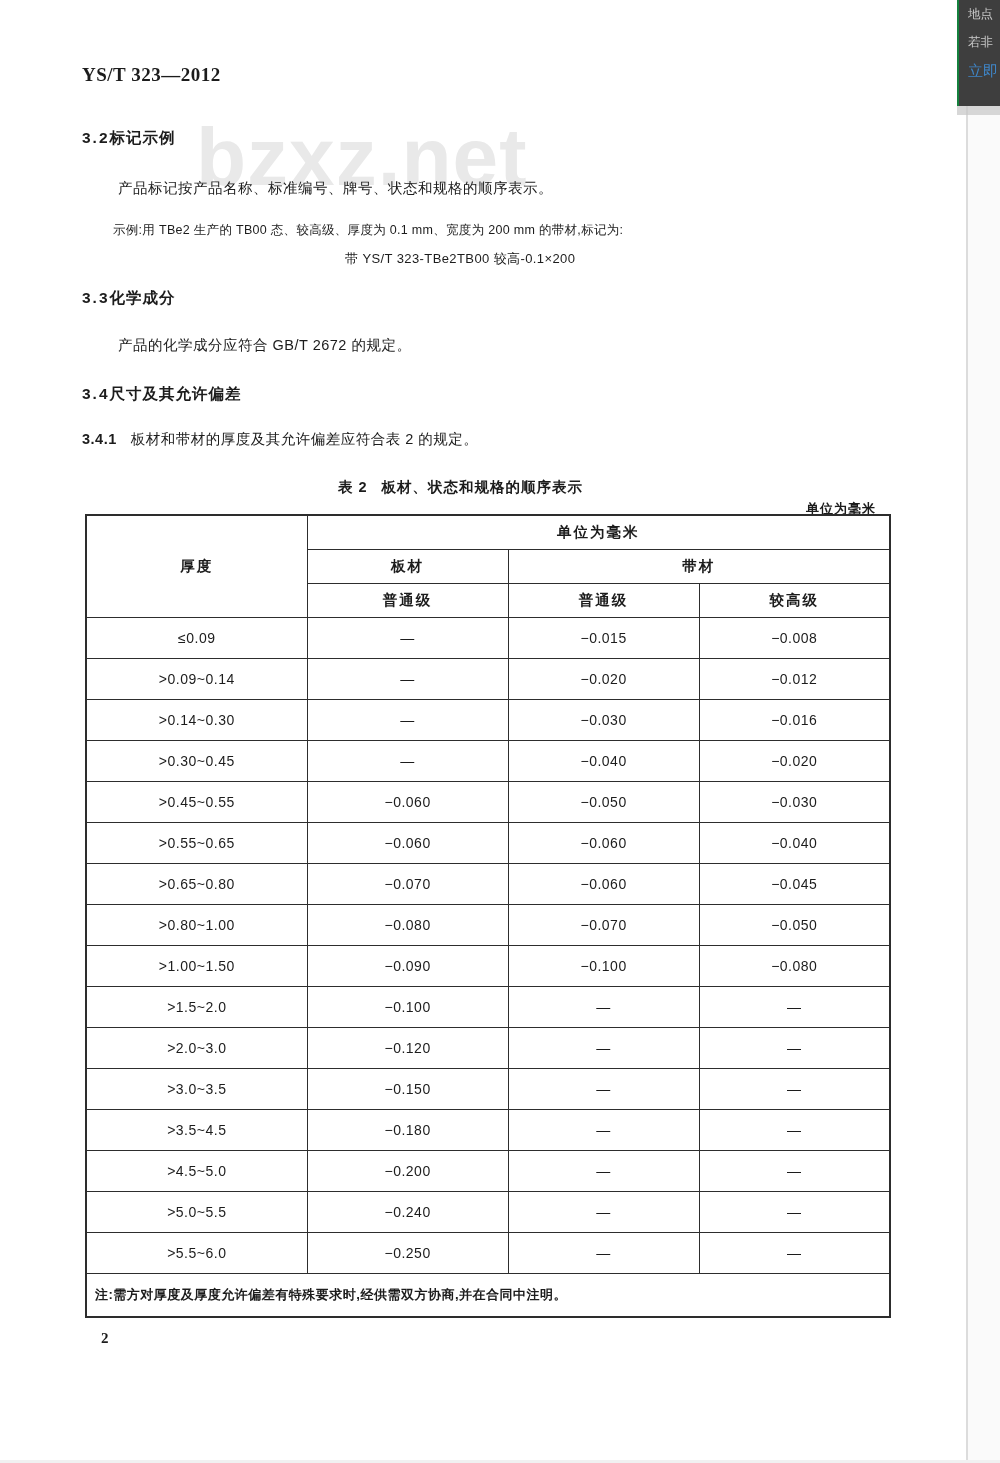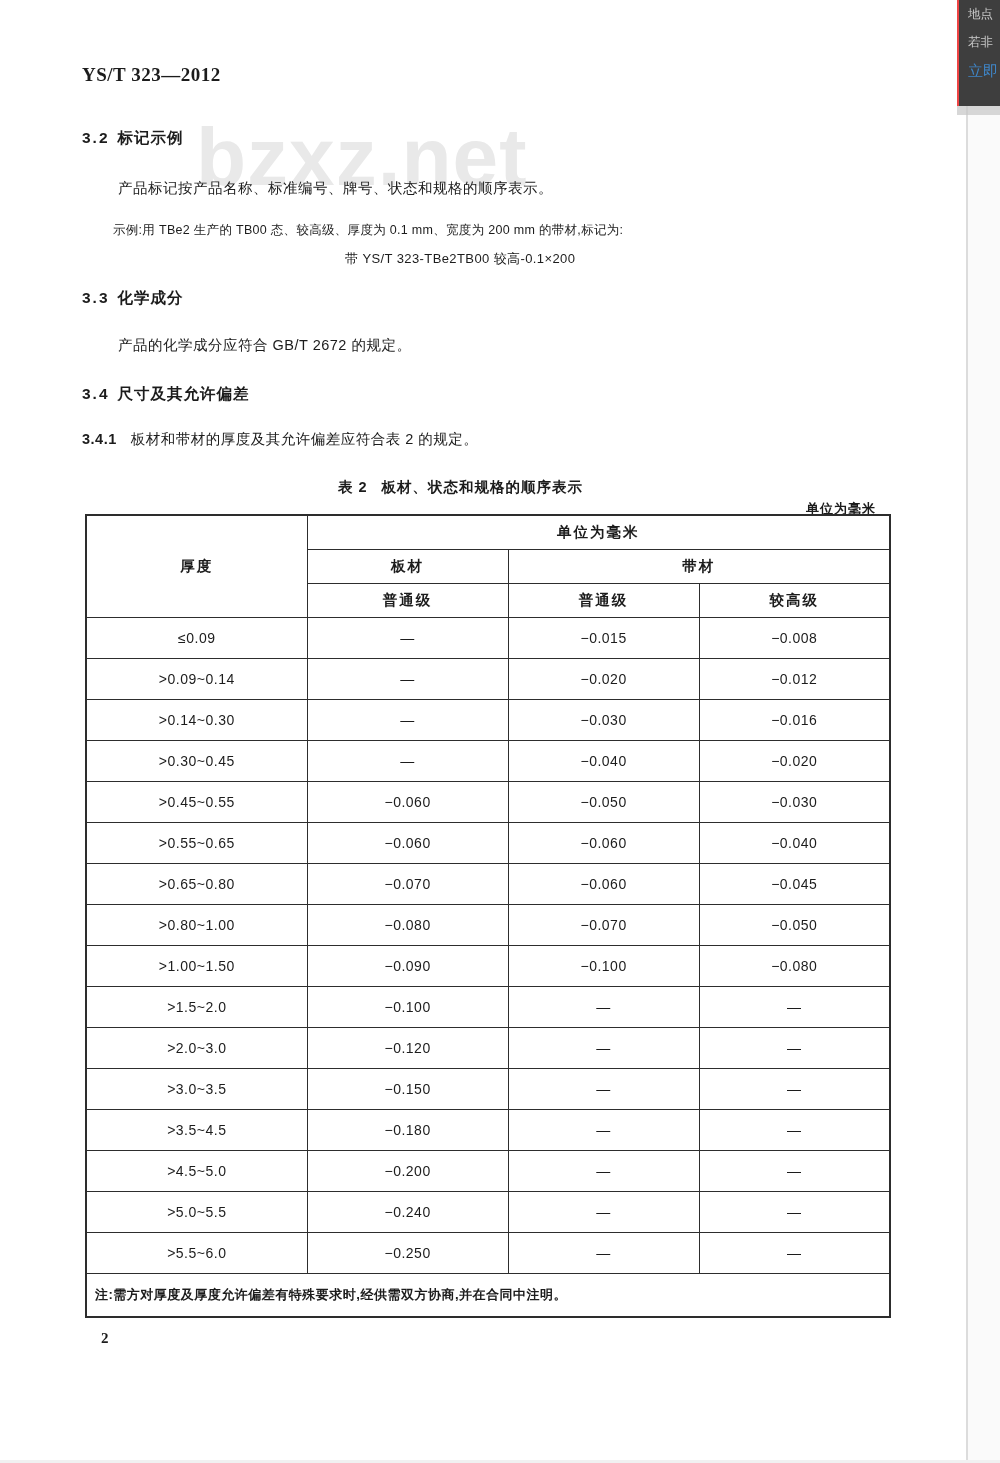--- a/index.html
+++ b/index.html
@@ -14,21 +14,21 @@
   .watermark{position:absolute;left:196px;top:110px;font-size:82px;font-weight:bold;
     color:#e9e9e9;letter-spacing:1px;z-index:0;white-space:nowrap;
     font-family:"Liberation Sans",sans-serif;}
 
   .content{position:absolute;left:0;top:0;width:100%;height:100%;z-index:1;border-radius:6px;}
 
   .doc-code{position:absolute;left:82px;top:64px;font-size:19px;font-weight:bold;
     font-family:"Liberation Serif",serif;letter-spacing:0.5px;}
 
   .sec-heading{position:absolute;font-size:15.5px;font-weight:bold;letter-spacing:1px;}
-  .sec-heading .num{margin-right:8px;letter-spacing:2px;}
+  .sec-heading .num{margin-right:0;letter-spacing:2px;}
   .h32{left:82px;top:128px;}
   .h33{left:82px;top:288px;}
   .h34{left:82px;top:384px;}
 
   .para{position:absolute;font-size:14.5px;letter-spacing:0.5px;}
   .p32{left:118px;top:179px;}
   .p33{left:118px;top:336px;}
   .p341{left:82px;top:430px;}
   .p341 .num{font-weight:bold;margin-right:14px;}
 
@@ -47,21 +47,21 @@
   table.main tbody td{height:40px;letter-spacing:0.5px;}
   table.main tfoot td{height:42px;text-align:left;padding-left:8px;font-size:13px;
     font-weight:bold;letter-spacing:0.5px;}
   col.c1{width:27.5%;} col.c2{width:25%;} col.c3{width:23.75%;} col.c4{width:23.75%;}
 
   .page-num{position:absolute;left:101px;top:1330px;font-size:15px;
     font-family:"Liberation Serif",serif;font-weight:bold;}
 
   
   .overlay{position:absolute;left:957px;top:0;width:43px;height:106px;background:#3e3e3e;
-    border-left:2px solid #ef4444;z-index:6;box-sizing:border-box;padding:6px 0 0 9px;overflow:hidden;}
+    border-left:2px solid #15803d;z-index:6;box-sizing:border-box;padding:6px 0 0 9px;overflow:hidden;}
   .overlay .ov-line{color:#c9c9c9;font-size:12.5px;margin-bottom:11px;white-space:nowrap;}
   .overlay .ov-link{color:#3f86c8;font-size:15px;margin-top:10px;white-space:nowrap;cursor:pointer;}
   .overlay-shadow{position:absolute;left:957px;top:106px;width:43px;height:9px;
     background:#c6c6c6;opacity:0.7;z-index:5;}
 </style>
 </head>
 <body>
 
 <div class="page">
 

